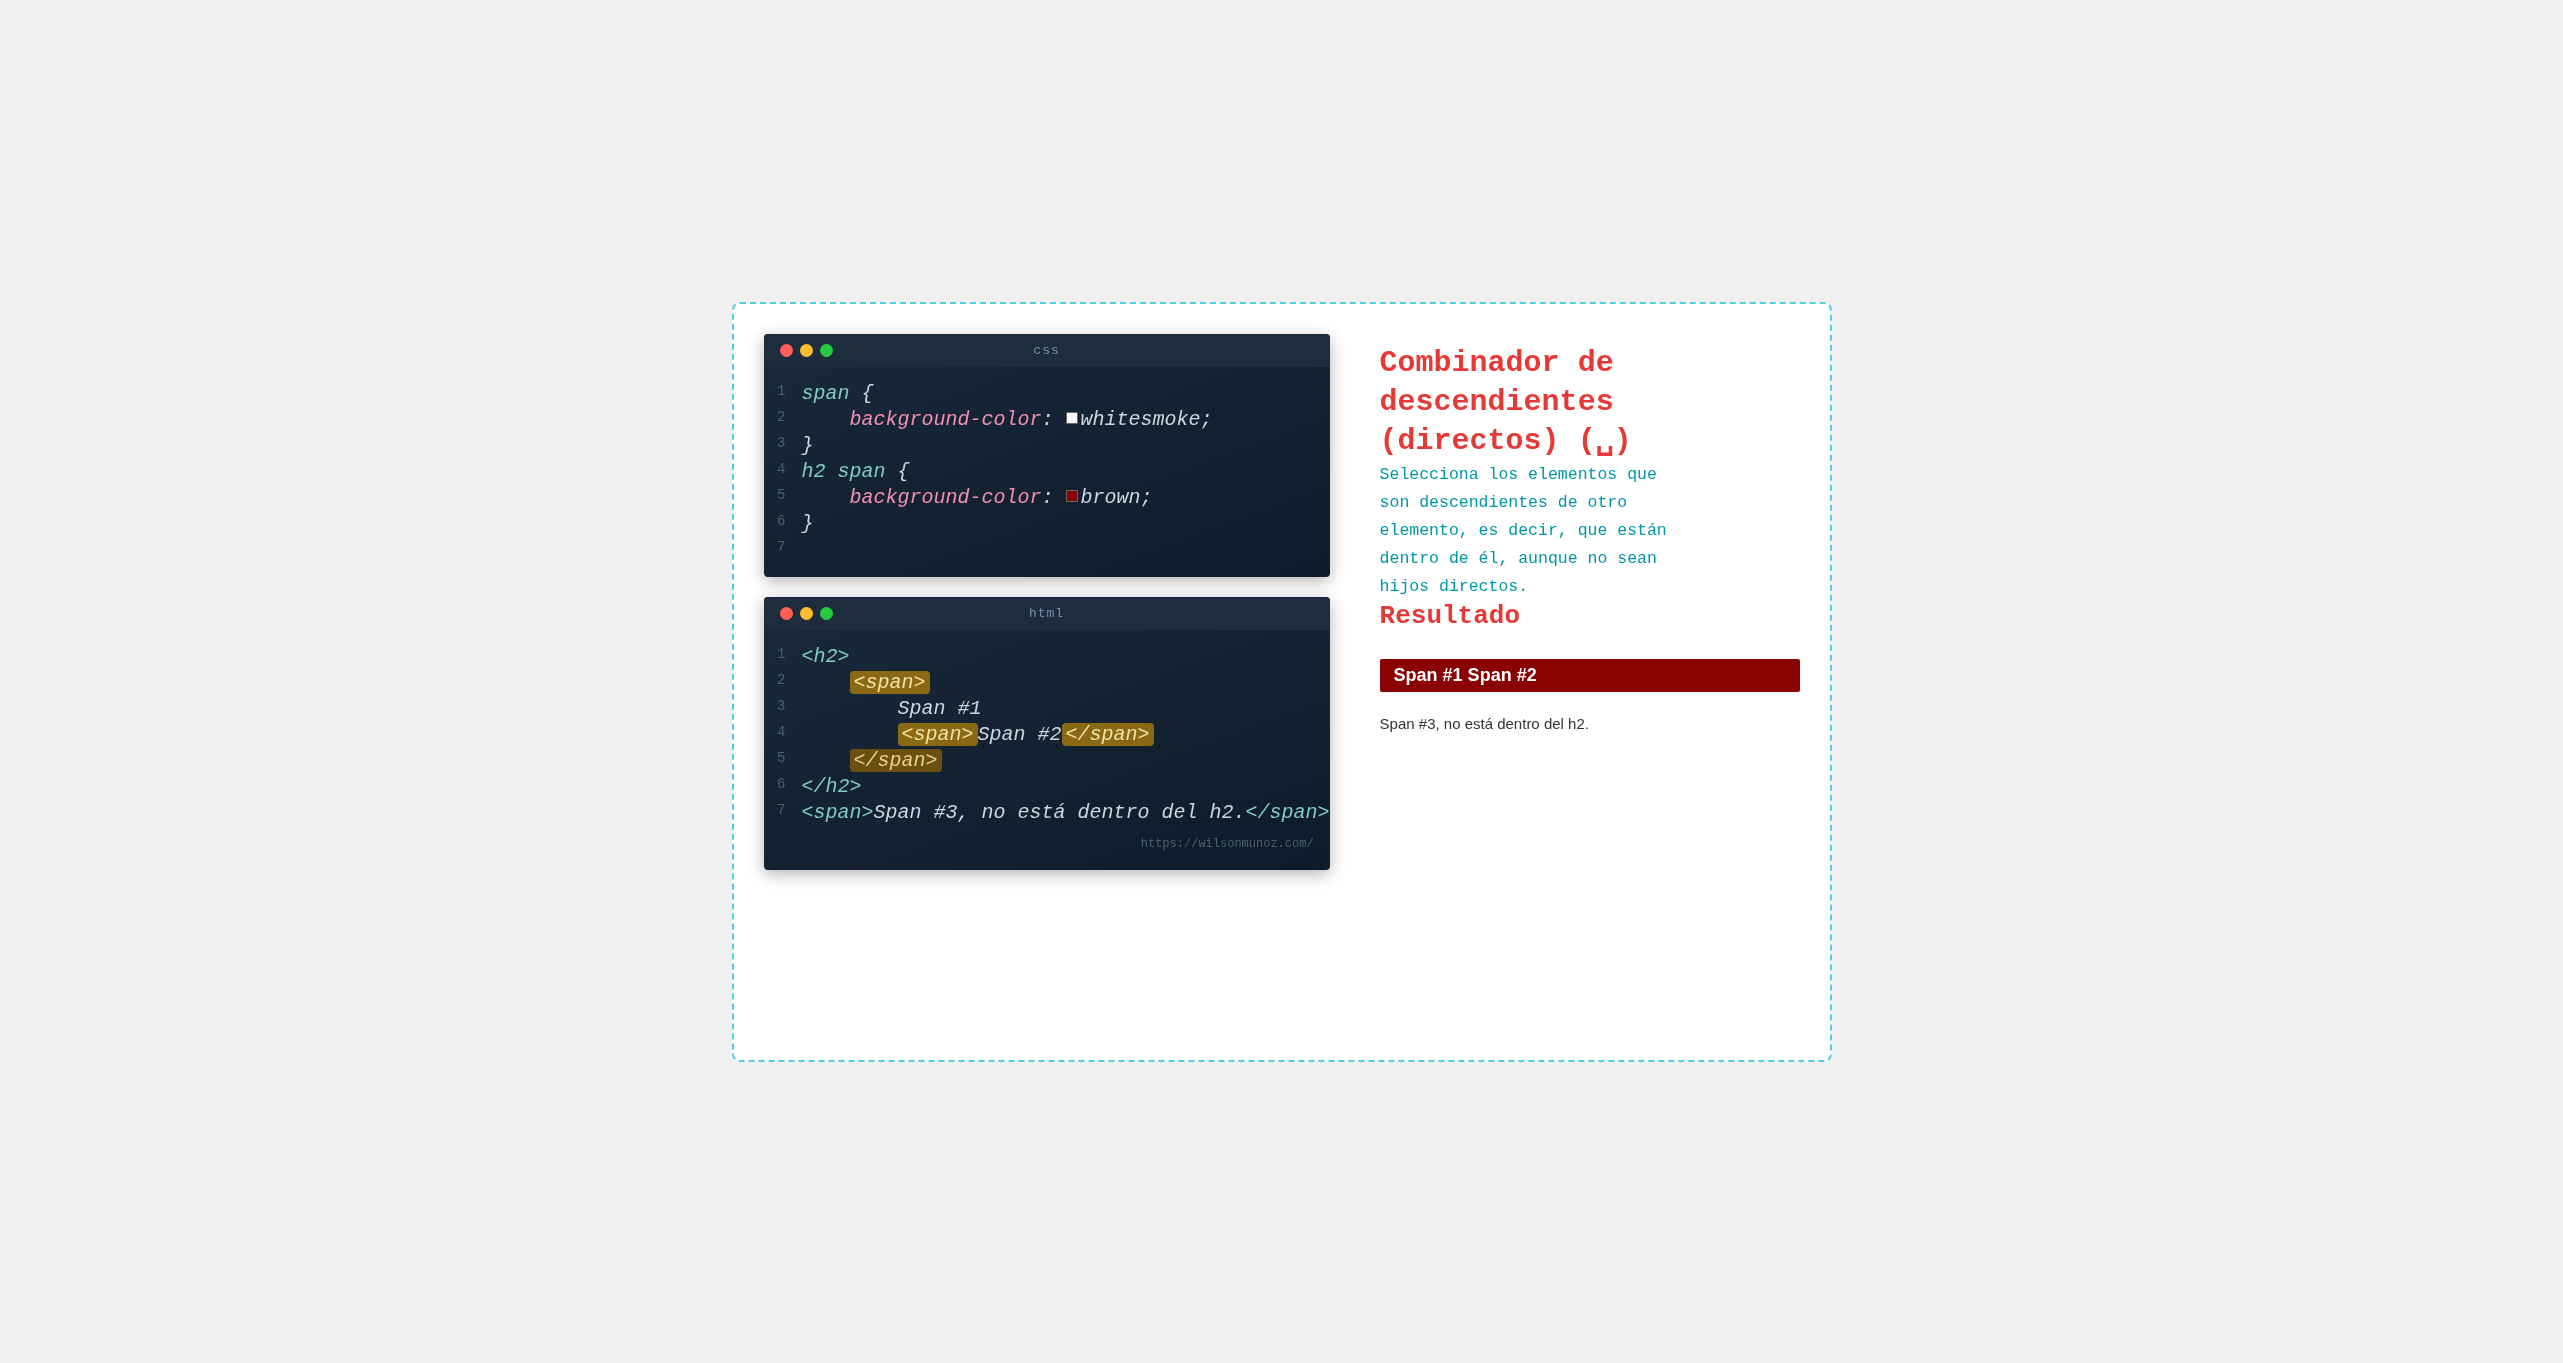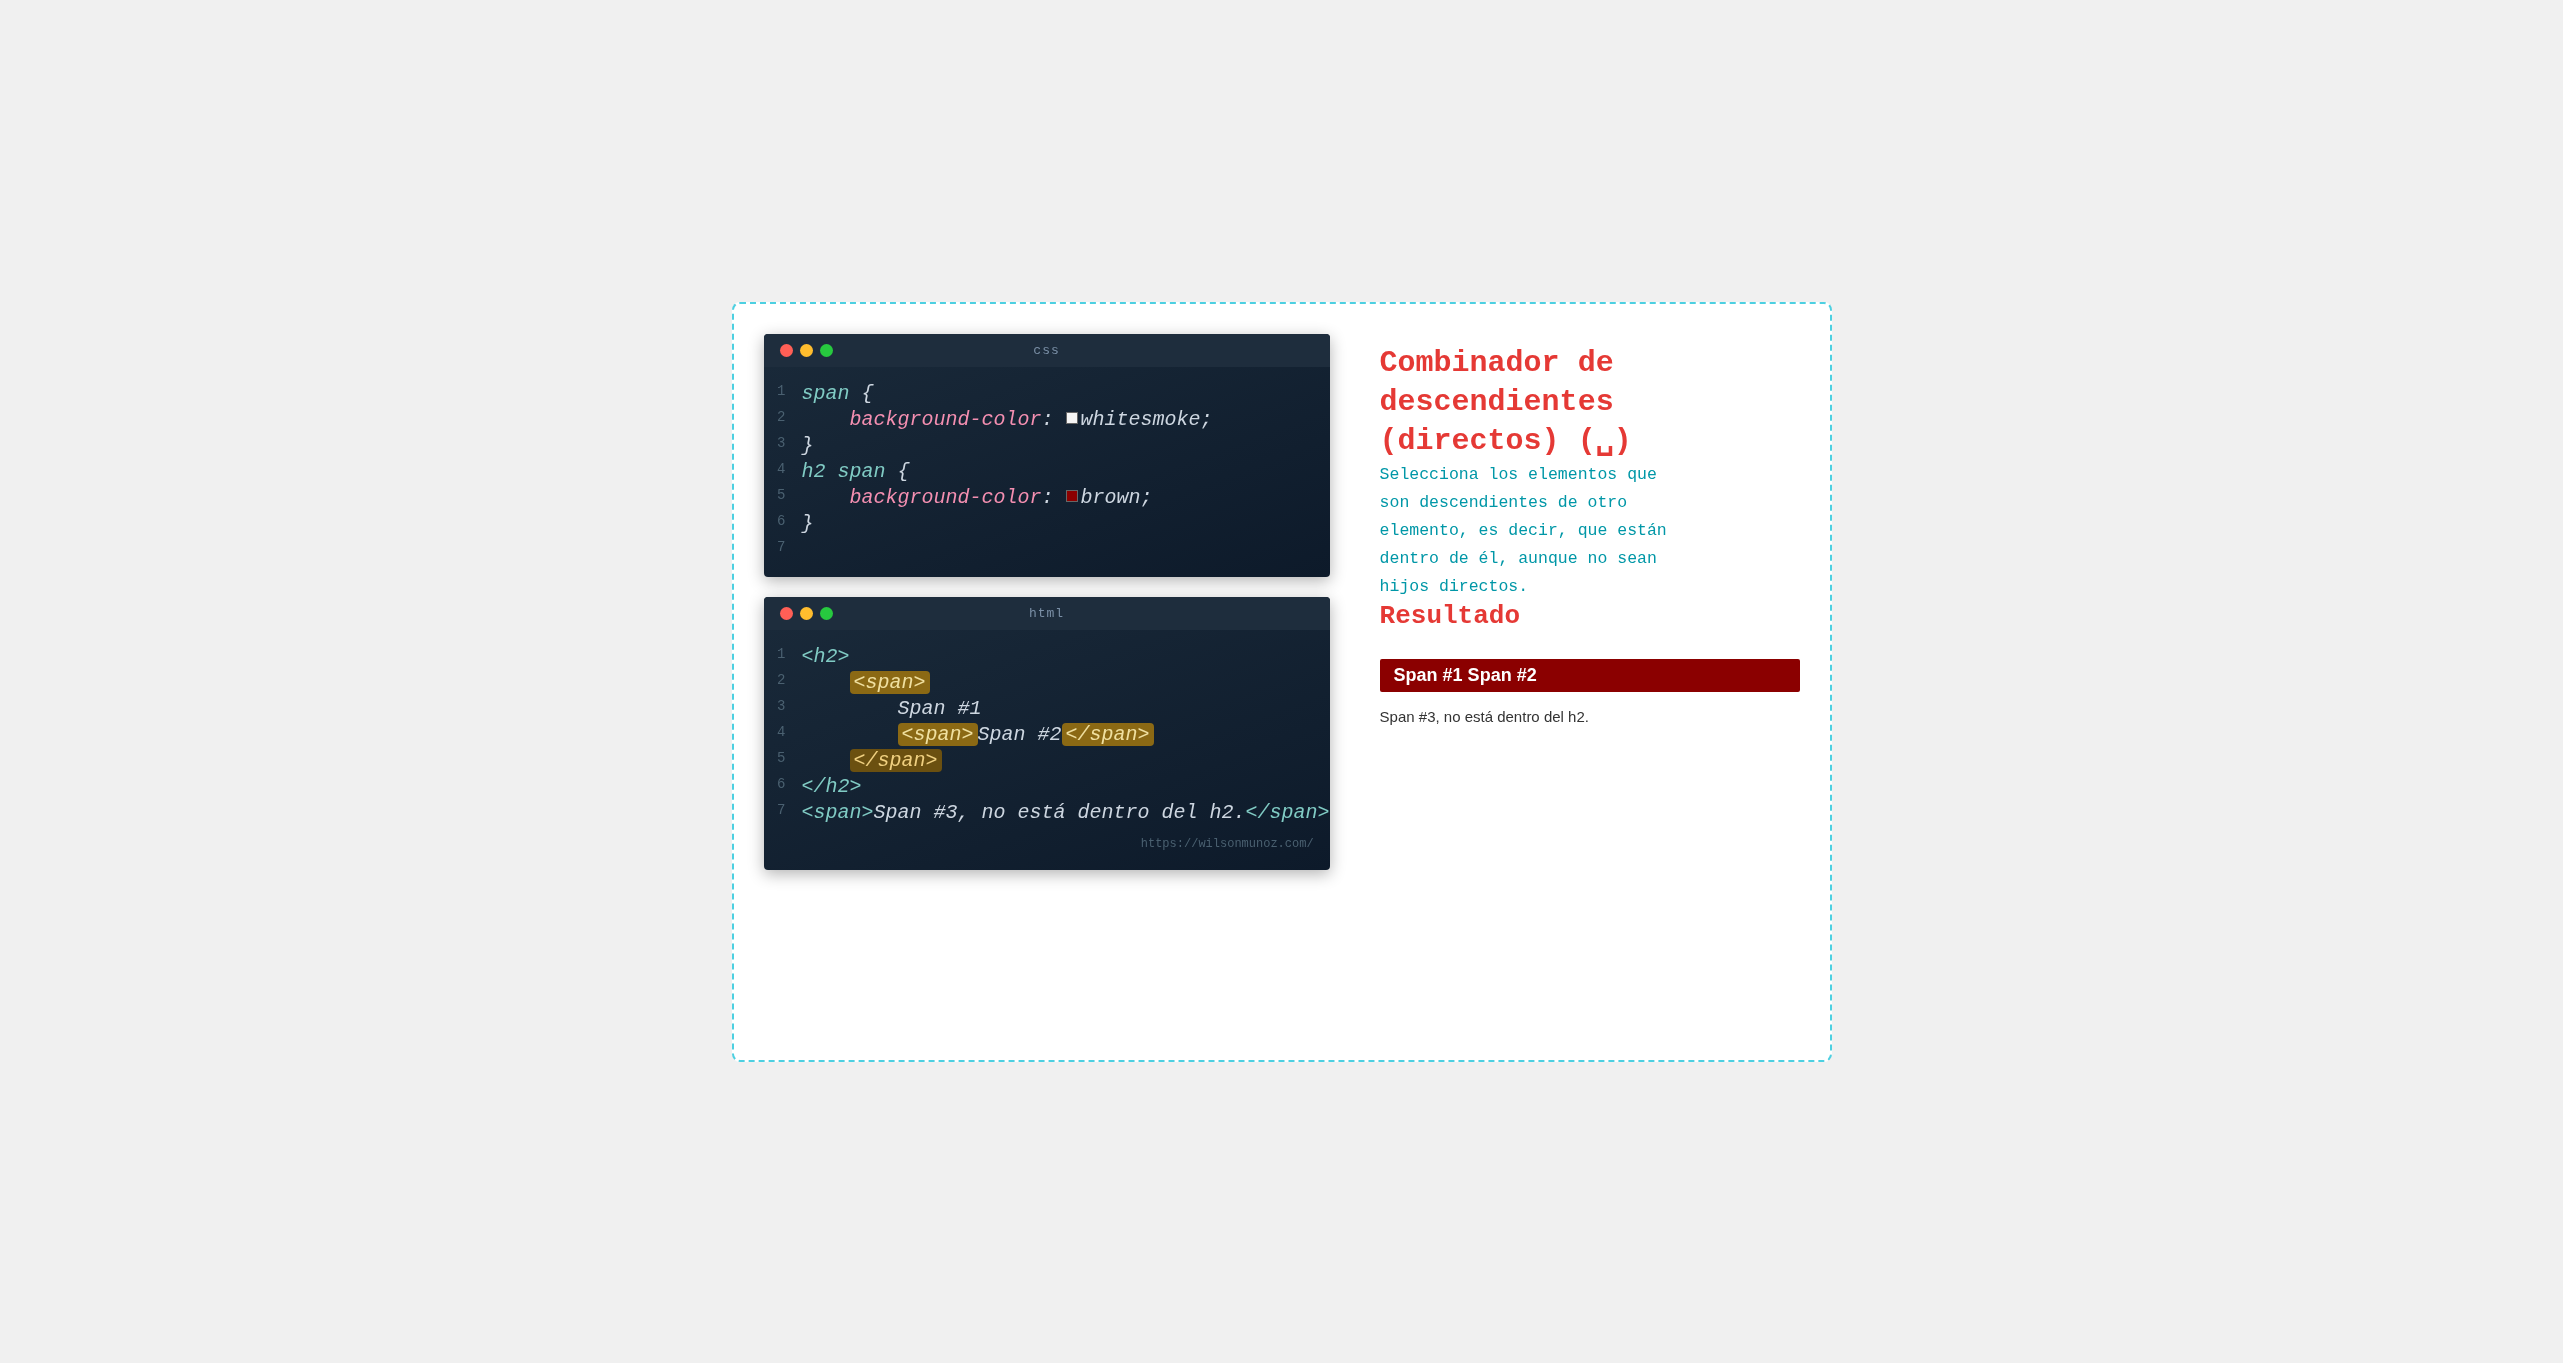--- a/index.html
+++ b/index.html
@@ -176,21 +176,21 @@
       color: #e53935;
       font-family: 'Courier New', Courier, monospace;
       font-size: 26px;
       font-weight: bold;
       margin-bottom: 28px;
     }
 
     .result-demo {
       display: flex;
       flex-direction: column;
-      gap: 16px;
+      gap: 23px;
     }
 
     .result-highlighted {
       background: #8b0000;
       color: #ffffff;
       font-family: Arial, sans-serif;
       font-size: 18px;
       font-weight: bold;
       padding: 6px 14px;
       display: inline-block;

